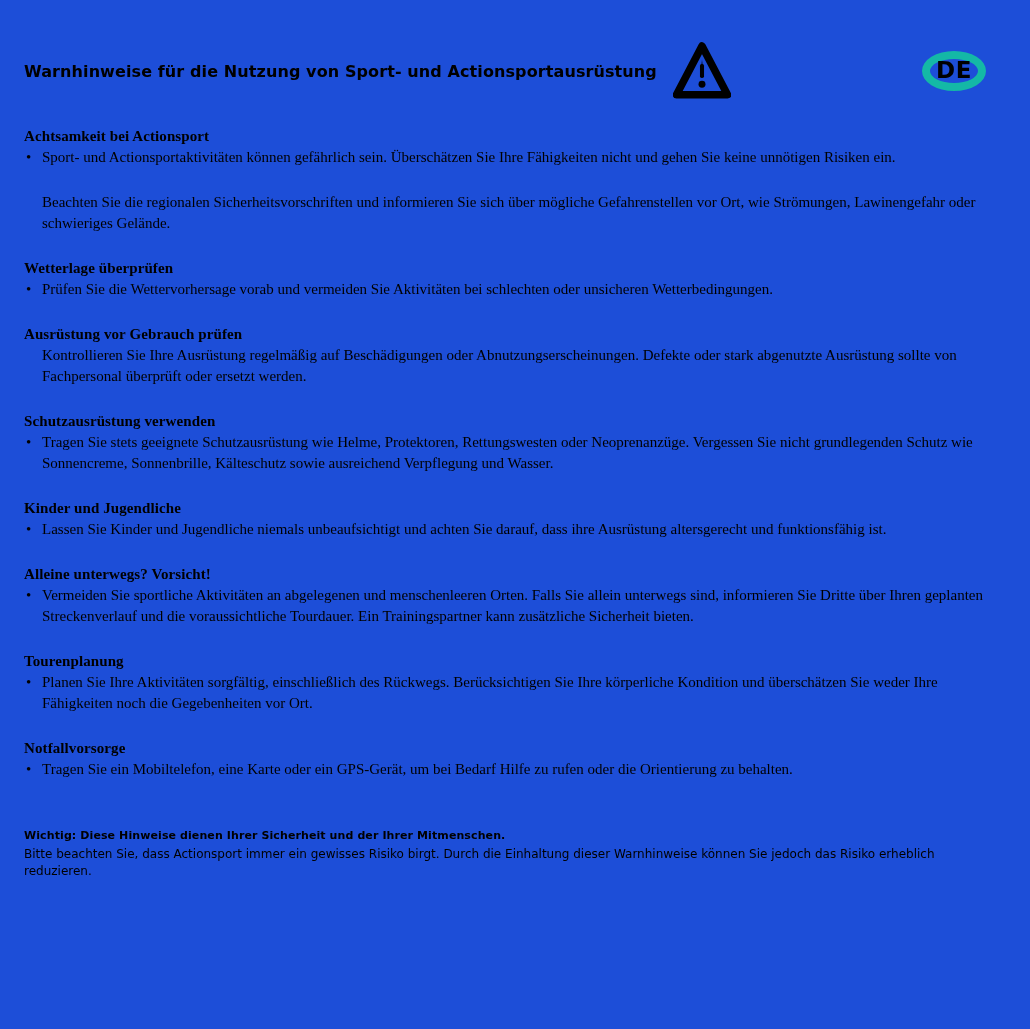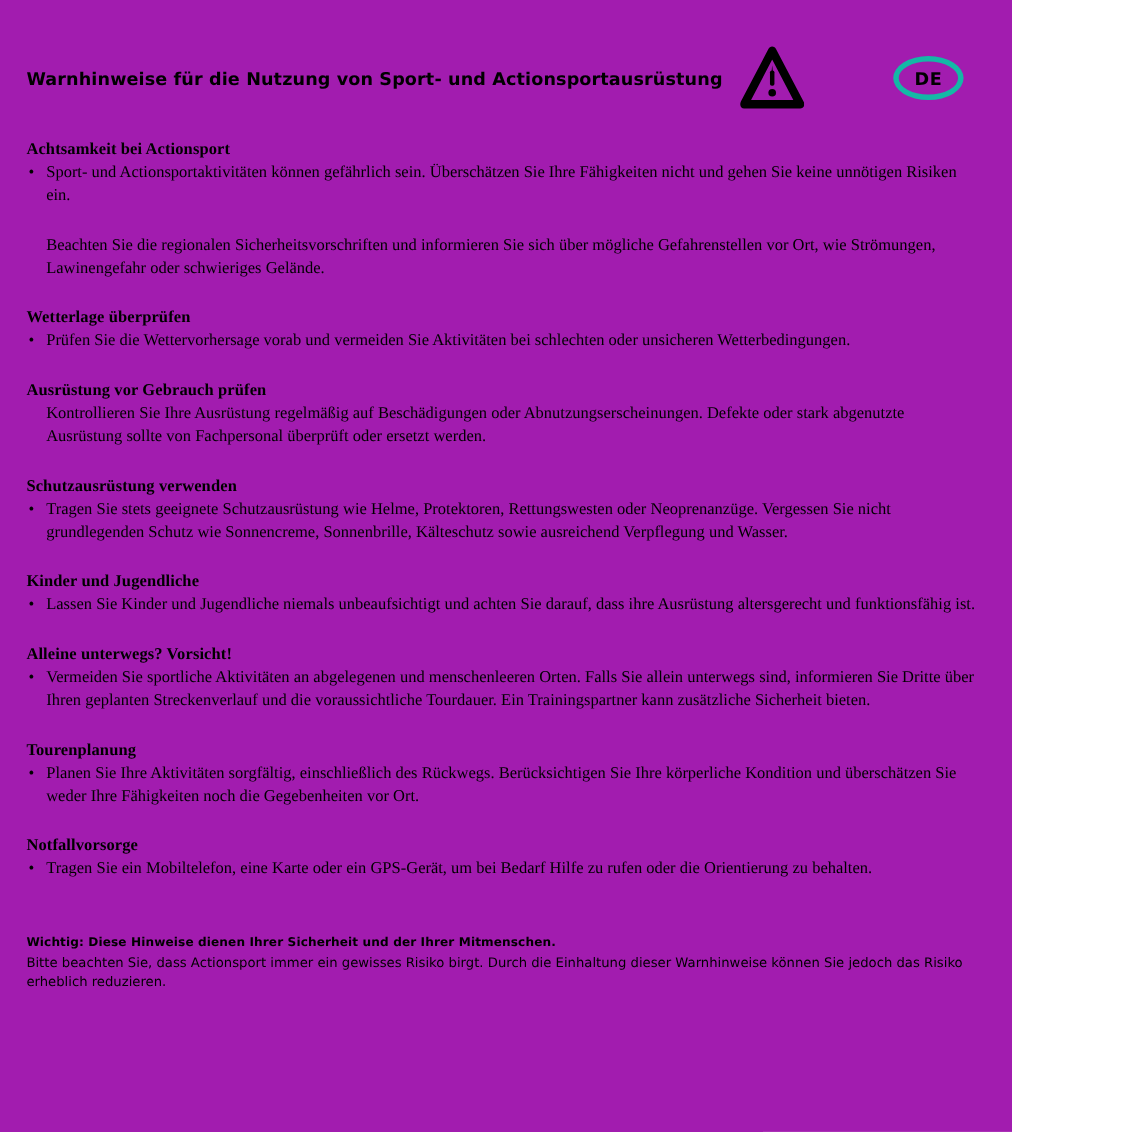--- a/index.html
+++ b/index.html
@@ -4,23 +4,23 @@
 <style>
   html, body {
     margin: 0;
     padding: 0;
     background: #ffffff;
     color: #000000;
     font-family: "DejaVu Sans", "Liberation Sans", sans-serif;
   }
   .page {
     position: relative;
-    width: 920px;
+    width: 1030px;
     height: 1029px;
-    background: #a21caf;
+    background: #1d4ed8;
     box-sizing: border-box;
     padding: 40px 28px 20px 24px;
     overflow: hidden;
   }
   
   .header-row {
     display: flex;
     align-items: center;
     height: 62px;
   }
@@ -35,26 +35,26 @@
     width: 58px;
     height: 60px;
     margin-left: 16px;
     flex: 0 0 auto;
   }
   .header-spacer { flex: 1 1 auto; }
   .lang-badge {
     flex: 0 0 auto;
     width: 64px;
     height: 40px;
-    border: 5px solid #14b8a6;
+    border: 8px solid #14b8a6;
     border-radius: 50%;
     display: flex;
-    align-items: center;
+    align-items: flex-end;
     justify-content: center;
-    font-size: 16px;
+    font-size: 23px;
     font-weight: bold;
     letter-spacing: 0.5px;
     margin-right: 16px;
     box-sizing: border-box;
   }
   
   .sections { margin-top: 21px; }
   .section { margin-top: 24px; font-family: Liberation Serif, serif; }
   .section-heading {
     font-size: 15px;

